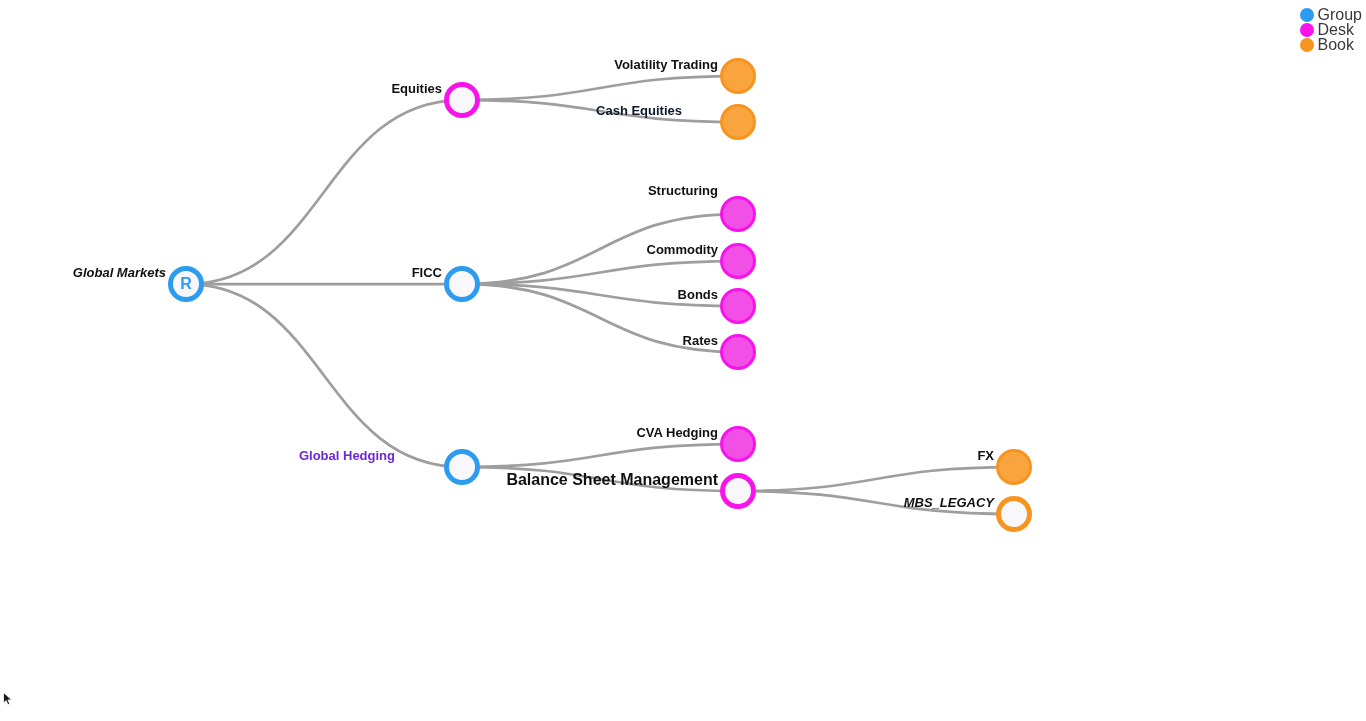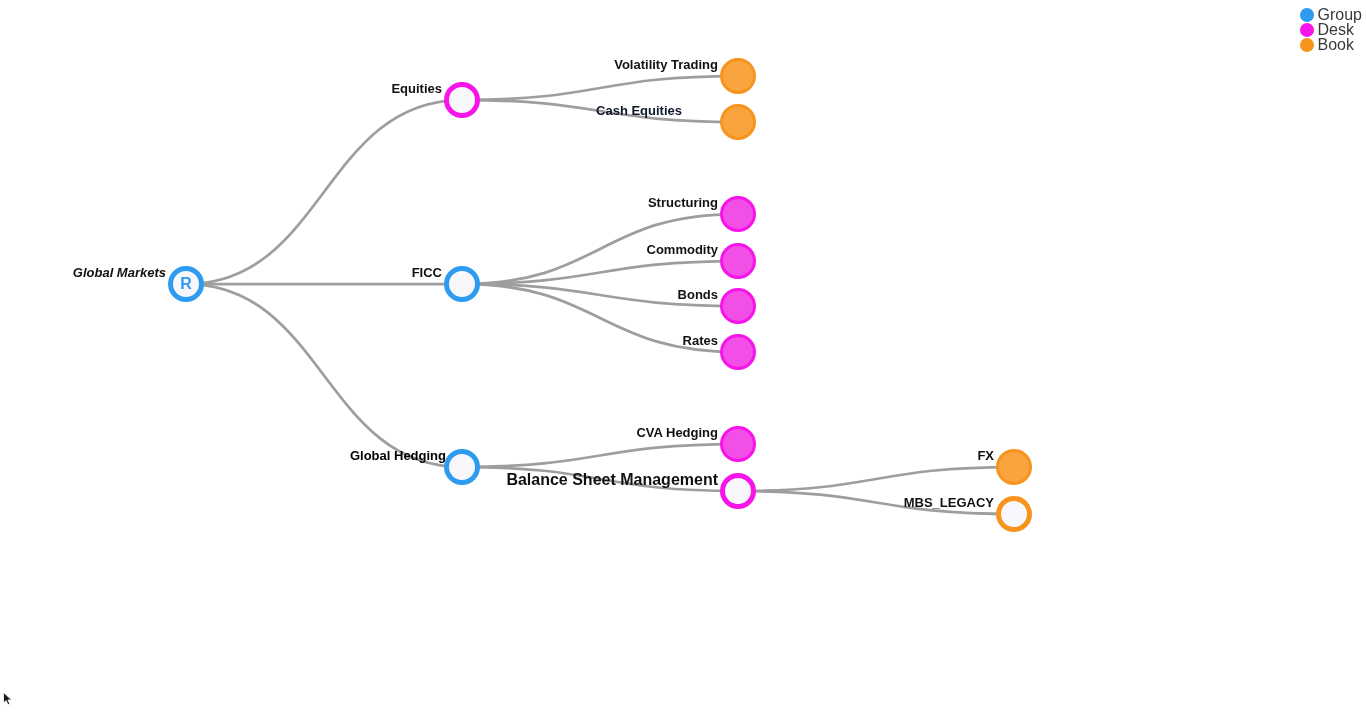--- a/index.html
+++ b/index.html
@@ -114,41 +114,41 @@
   <div id="nodes-layer">
       <div class="node-circle open" style="left: 186px; top: 284px; border-color: rgb(45, 155, 240); background: rgb(248, 248, 252);">
         <span class="node-badge" style="color: rgb(45, 155, 240);">R</span>
       </div>
       <div class="node-label" style="right: 1200px; top: 264px; color: rgb(17, 17, 17); font-style: italic;">Global Markets</div>
       <div class="node-circle open" style="left: 462px; top: 100px; border-color: rgb(247, 19, 233); background: rgb(248, 248, 252);"></div>
       <div class="node-label" style="right: 924px; top: 80px; color: rgb(17, 17, 17);">Equities</div>
       <div class="node-circle open" style="left: 462px; top: 284px; border-color: rgb(45, 155, 240); background: rgb(248, 248, 252);"></div>
       <div class="node-label" style="right: 924px; top: 264px; color: rgb(17, 17, 17);">FICC</div>
       <div class="node-circle open" style="left: 462px; top: 467px; border-color: rgb(45, 155, 240); background: rgb(248, 248, 252);"></div>
-      <div class="node-label" style="right: 920px; top: 447px; color: #000000; text-align: right;">Global Hedging</div>
+      <div class="node-label" style="right: 971px; top: 447px; color: #6d28d9; text-align: right;">Global Hedging</div>
       <div class="node-circle solid" style="left: 738px; top: 76px; border-color: rgb(247, 148, 30); background: rgb(250, 164, 63);"></div>
       <div class="node-label" style="right: 648px; top: 56px; color: rgb(17, 17, 17);">Volatility Trading</div>
       <div class="node-circle solid" style="left: 738px; top: 122px; border-color: rgb(247, 148, 30); background: rgb(250, 164, 63);"></div>
       <div class="node-label" style="right: 684px; top: 102px; color: #0f172a;">Cash Equities</div>
       <div class="node-circle solid" style="left: 738px; top: 214px; border-color: rgb(247, 19, 233); background: rgb(242, 79, 230);"></div>
-      <div class="node-label" style="right: 648px; top: 194px; color: rgb(17, 17, 17);">Structuring</div>
+      <div class="node-label" style="right: 648px; top: 182px; color: rgb(17, 17, 17);">Structuring</div>
       <div class="node-circle solid" style="left: 738px; top: 261px; border-color: rgb(247, 19, 233); background: rgb(242, 79, 230);"></div>
       <div class="node-label" style="right: 648px; top: 241px; color: rgb(17, 17, 17); text-align: center;">Commodity</div>
       <div class="node-circle solid" style="left: 738px; top: 306px; border-color: rgb(247, 19, 233); background: rgb(242, 79, 230);"></div>
       <div class="node-label" style="right: 648px; top: 286px; color: rgb(17, 17, 17);">Bonds</div>
       <div class="node-circle solid" style="left: 738px; top: 352px; border-color: rgb(247, 19, 233); background: rgb(242, 79, 230);"></div>
       <div class="node-label" style="right: 648px; top: 332px; color: rgb(17, 17, 17);">Rates</div>
       <div class="node-circle solid" style="left: 738px; top: 444px; border-color: rgb(247, 19, 233); background: rgb(242, 79, 230);"></div>
       <div class="node-label" style="right: 648px; top: 424px; color: rgb(17, 17, 17);">CVA Hedging</div>
       <div class="node-circle open" style="left: 738px; top: 491px; border-color: rgb(247, 19, 233); background: rgb(248, 248, 252);"></div>
       <div class="node-label small" style="right: 648px; top: 471px; color: rgb(17, 17, 17);">Balance Sheet Management</div>
       <div class="node-circle solid" style="left: 1014px; top: 467px; border-color: rgb(247, 148, 30); background: rgb(250, 164, 63);"></div>
       <div class="node-label" style="right: 372px; top: 447px; color: rgb(17, 17, 17); margin-left: 12px;">FX</div>
       <div class="node-circle open" style="left: 1014px; top: 514px; border-color: rgb(247, 148, 30); background: rgb(248, 248, 252);"></div>
-      <div class="node-label" style="right: 372px; top: 494px; color: rgb(17, 17, 17);">MBS_LEGACY</div>
+      <div class="node-label" style="right: 372px; top: 494px; color: rgb(17, 17, 17); font-style: italic;">MBS_LEGACY</div>
     </div>
 
   <div class="legend">
     <div class="legend-row">
       <span class="legend-dot" style="background: rgb(45, 155, 240);"></span>
       <span class="legend-label">Group</span>
     </div>
     <div class="legend-row">
       <span class="legend-dot" style="background: rgb(247, 19, 233);"></span>
       <span class="legend-label">Desk</span>

